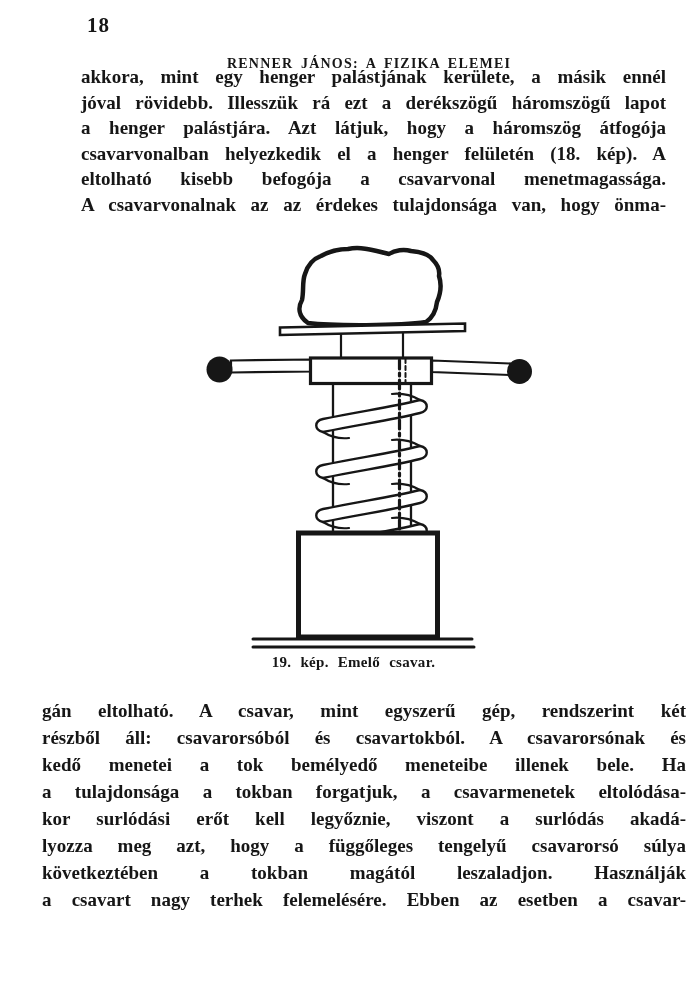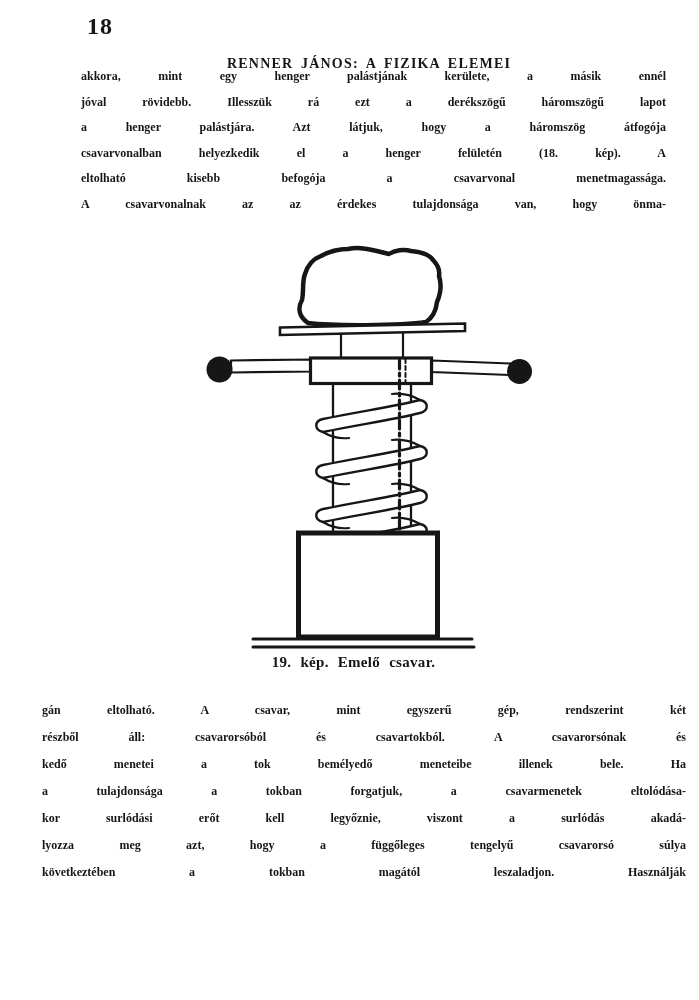--- a/index.html
+++ b/index.html
@@ -7,30 +7,30 @@
     position:relative;
     width:699px;height:1000px;
     background:#ffffff;
     color:#161616;
     font-family:"Liberation Serif","DejaVu Serif",serif;
     overflow:hidden;
     margin:0 auto;
   }
   .pagenum{
     position:absolute;left:87px;top:13px;
-    font-size:24px;font-weight:700;letter-spacing:1px;
+    font-size:21px;font-weight:700;letter-spacing:1px;
   }
   .running-header{
     position:absolute;left:227px;top:21px;
     font-size:14px;font-weight:700;
     letter-spacing:1.2px;word-spacing:3px;
     white-space:nowrap;
     margin-top:35px;
   }
-  .para{position:absolute;font-size:12px;font-weight:700;}
+  .para{position:absolute;font-size:19px;font-weight:700;}
   .para .tl{
     text-align:justify;
     text-align-last:justify;
     word-spacing:2px;
   }
   .para-top{left:81px;top:64px;width:585px;}
   .para-top .tl{line-height:25.6px;height:25.6px;}
   .para-bottom{left:42px;top:697px;width:644px;}
   .para-bottom .tl{line-height:27px;height:27px;}
   .figure-svg{position:absolute;left:190px;top:245px;width:350px;height:405px;}
@@ -126,15 +126,16 @@
   <div class="caption">19. kép. Emelő csavar.</div>
 
   <div class="para para-bottom">
     <div class="tl">gán eltolható. A csavar, mint egyszerű gép, rendszerint két</div>
     <div class="tl">részből áll: csavarorsóból és csavartokból. A csavarorsónak és</div>
     <div class="tl">kedő menetei a tok bemélyedő meneteibe illenek bele. Ha</div>
     <div class="tl">a tulajdonsága a tokban forgatjuk, a csavarmenetek eltolódása-</div>
     <div class="tl">kor surlódási erőt kell legyőznie, viszont a surlódás akadá-</div>
     <div class="tl">lyozza meg azt, hogy a függőleges tengelyű csavarorsó súlya</div>
     <div class="tl">következtében a tokban magától leszaladjon. Használják</div>
+    <div class="tl">a csavart nagy terhek felemelésére. Ebben az esetben a csavar-</div>
   </div>
 
 </div>
 
 </body></html>

